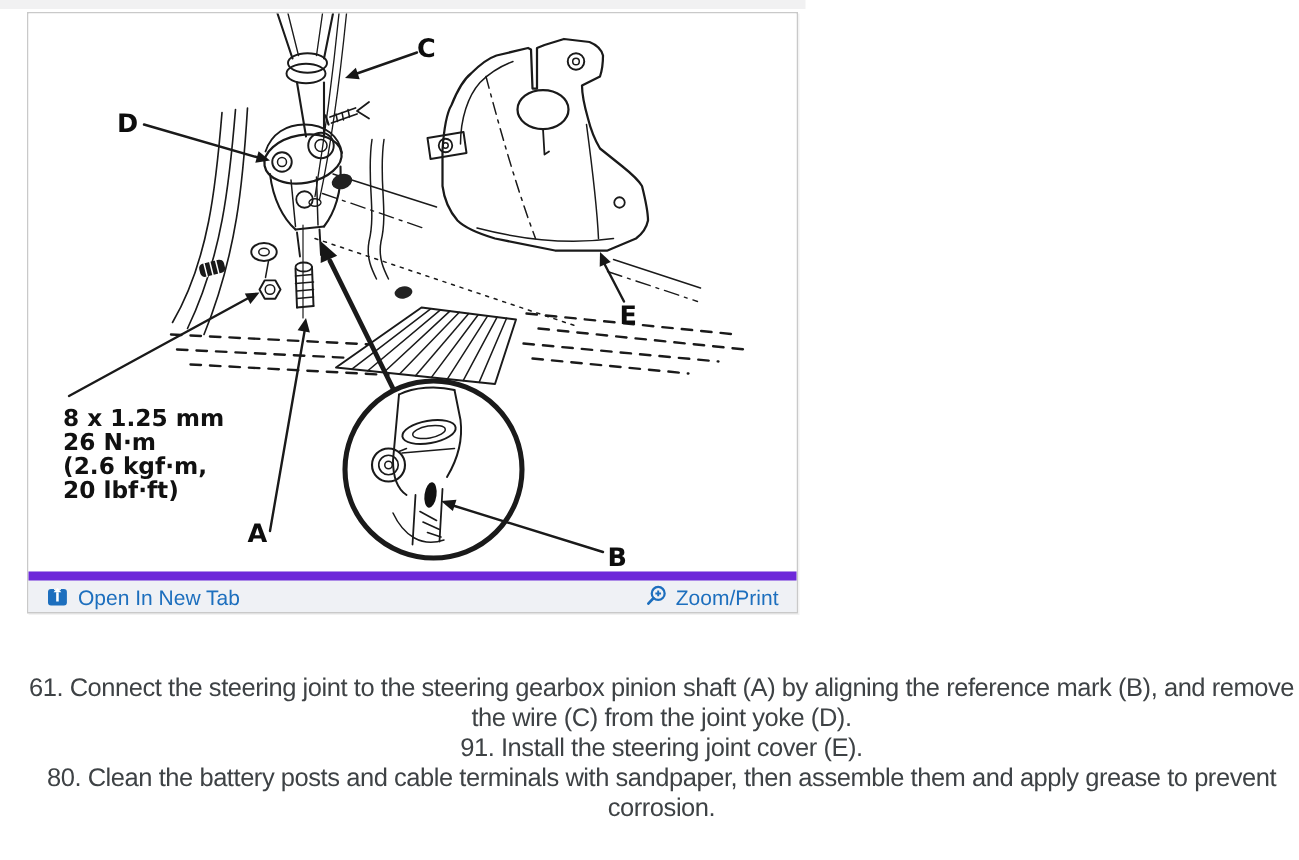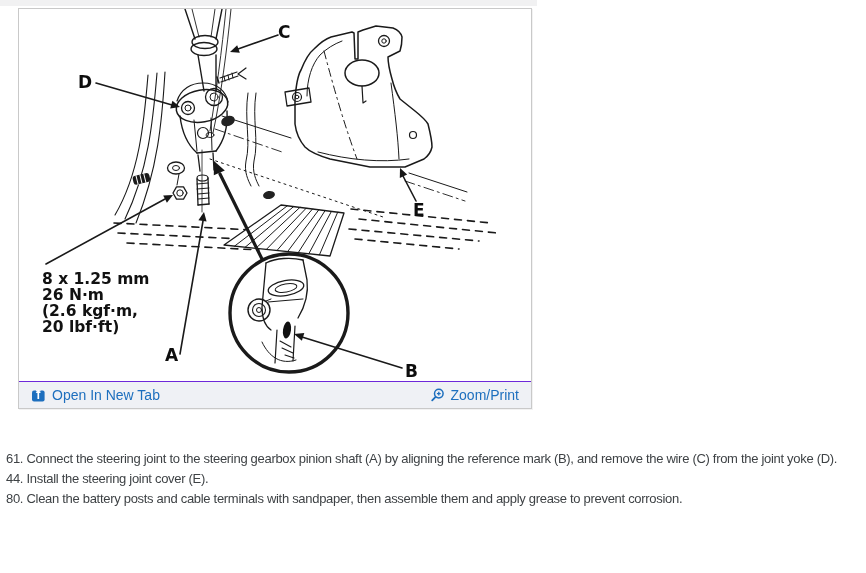--- a/index.html
+++ b/index.html
@@ -9,28 +9,28 @@
   }
   .top-strip{position:absolute;left:0;top:0;width:537px;height:6px;background:#f1f1f2;}
   .panel{
     position:absolute;left:18px;top:8px;width:512px;height:399px;
     border:1px solid #c9c9c9;background:#fff;
     box-shadow:1px 1px 0 rgba(0,0,0,.05);
   }
   .diagram-wrap{position:absolute;left:0;top:0;width:512px;height:372px;background:#fff;}
   .panel-footer{
     position:absolute;left:0;bottom:0;width:100%;height:27px;box-sizing:border-box;
-    background:#eff1f5;border-top:1px solid #6d28d9;
+    background:#eff1f5;border-top:6px solid #6d28d9;
     display:flex;align-items:center;justify-content:space-between;padding:0 12px;
   }
   .plink{display:flex;align-items:center;gap:6px;color:#1d6fbe;font-size:14px;text-decoration:none;cursor:pointer;white-space:nowrap;}
   .plink svg{flex:0 0 auto;}
   .steps{
-    position:absolute;left:6px;top:449px;width:846px;
-    color:#3e4245;font-size:13px;line-height:20px;letter-spacing:-0.3px;
+    position:absolute;left:18px;top:449px;width:846px;
+    color:#3e4245;font-size:17px;line-height:20px;letter-spacing:-0.3px;text-align:center;
   }
   .step{margin:0;}
   svg text.lbl{font-family:"DejaVu Sans",sans-serif;font-weight:bold;font-size:17px;fill:#0d0d0d;}
   svg text.torq{font-family:"DejaVu Sans",sans-serif;font-weight:bold;font-size:15.5px;fill:#111;}
 </style>
 </head>
 <body>
 
 <div class="top-strip"></div>
 
@@ -218,15 +218,15 @@
         <path d="M8.8,3.7 L8.8,7.5 M6.9,5.6 L10.7,5.6" stroke="#1d6fbe" stroke-width="1.3"></path>
         <path d="M5.6,8.8 L2.2,12.4" stroke="#1d6fbe" stroke-width="1.8" stroke-linecap="round"></path>
       </svg>
       <span>Zoom/Print</span>
     </a>
   </div>
 </div>
 
 <div class="steps">
   <p class="step">61. Connect the steering joint to the steering gearbox pinion shaft (A) by aligning the reference mark (B), and remove the wire (C) from the joint yoke (D).</p>
-  <p class="step">44. Install the steering joint cover (E).</p>
+  <p class="step">91. Install the steering joint cover (E).</p>
   <p class="step">80. Clean the battery posts and cable terminals with sandpaper, then assemble them and apply grease to prevent corrosion.</p>
 </div>
 
 </body></html>

